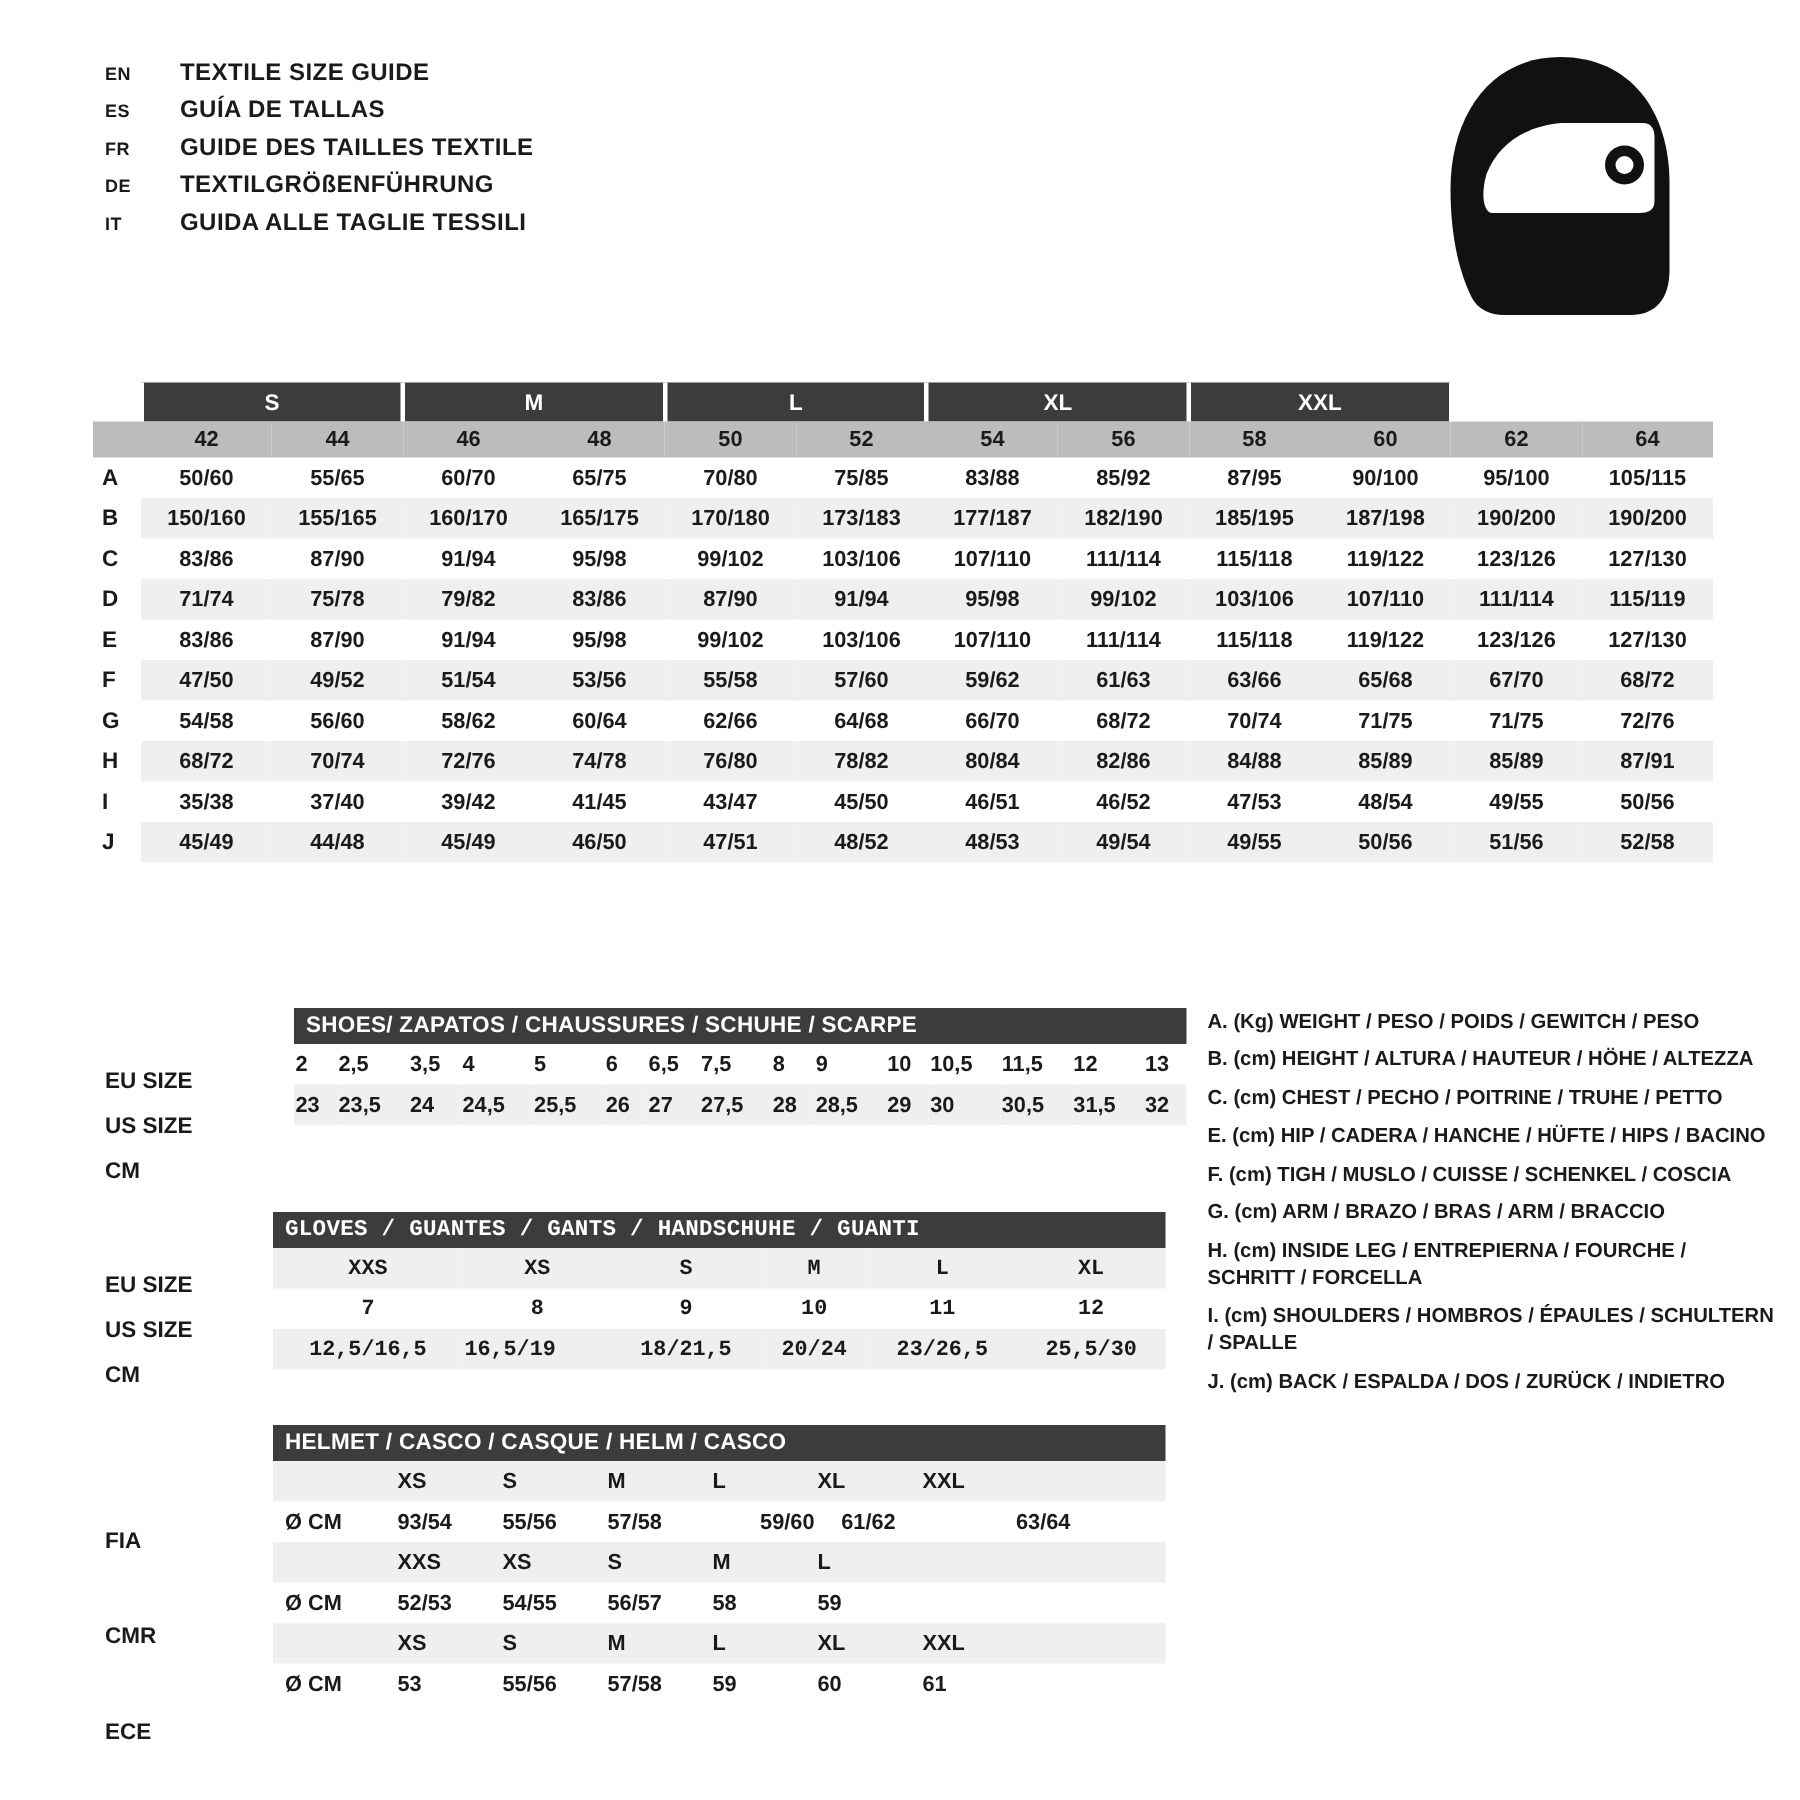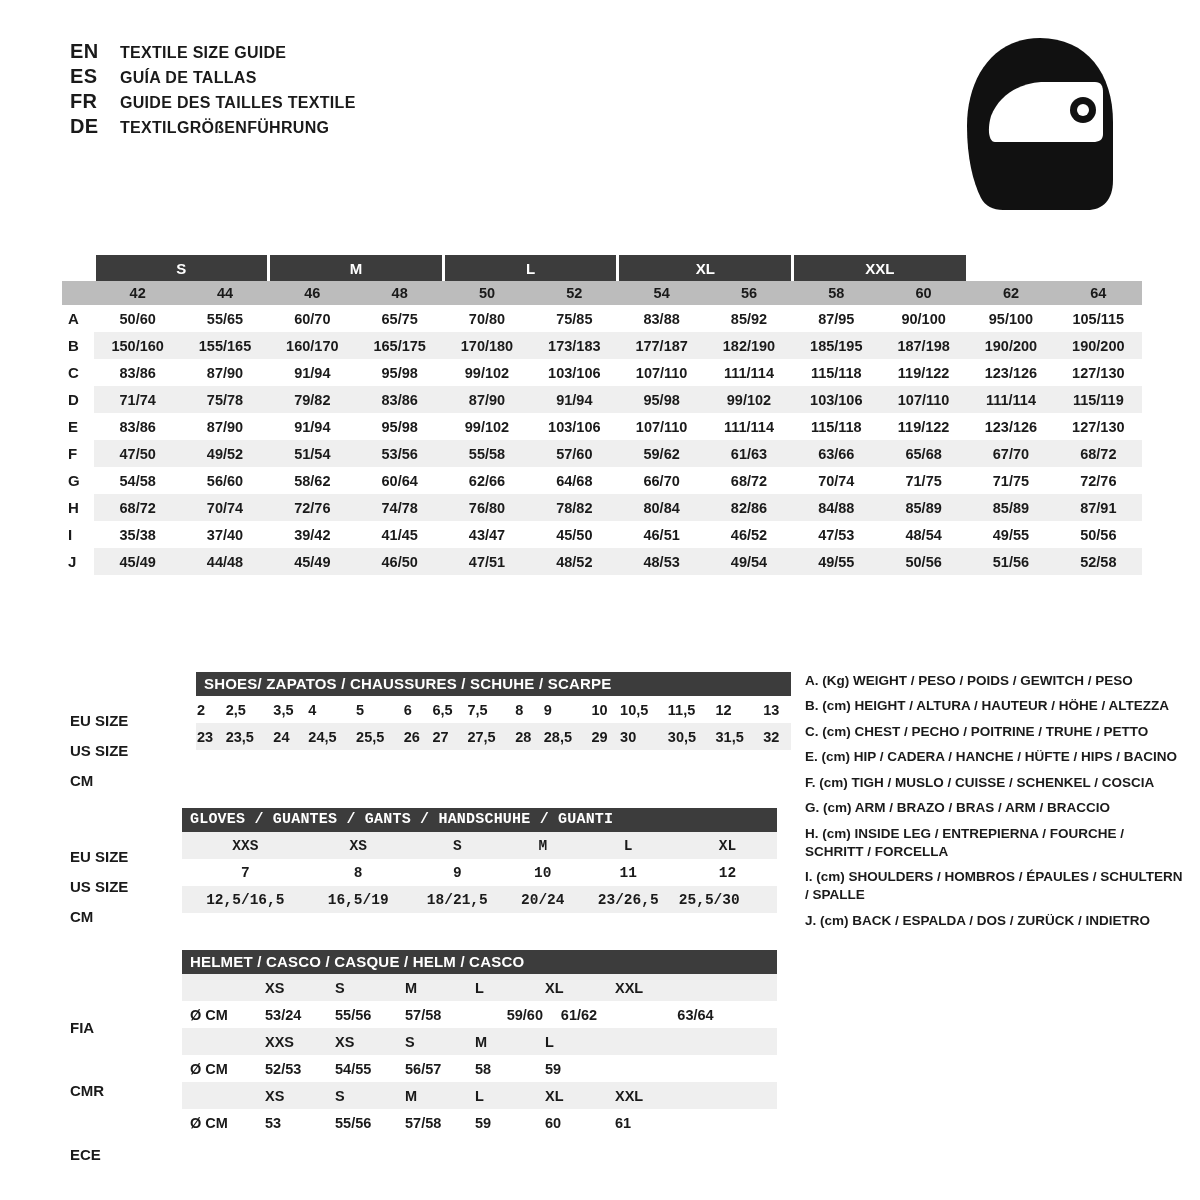--- a/index.html
+++ b/index.html
@@ -9,21 +9,21 @@
     font-family:"Liberation Sans", sans-serif;
     color:#1a1a1a;
     position:relative;
     overflow:hidden;
   }
   .page { position:absolute; inset:0; }
 
   
   .titles { position:absolute; left:70px; top:40px; }
   .title-row { display:flex; align-items:baseline; height:25px; }
-  .title-lang { width:50px; font-size:20px; font-weight:bold; letter-spacing:.3px; }
+  .title-lang { width:50px; font-size:12px; font-weight:bold; letter-spacing:.3px; }
   .title-text { font-size:16px; font-weight:bold; letter-spacing:.3px; }
 
   .helmet { position:absolute; right:75px; top:30px; width:170px; height:190px; }
 
   
   .main-table { position:absolute; left:62px; top:255px; width:1080px; border-collapse:collapse; }
   .main-table td, .main-table th { padding:0; }
   .main-table .hdr-size {
     height:26px; background:#3c3c3c; color:#ffffff;
     font-size:15px; font-weight:bold; text-align:center;
@@ -80,20 +80,24 @@
       <span class="title-text">GUÍA DE TALLAS</span>
     </div>
     <div class="title-row">
       <span class="title-lang">FR</span>
       <span class="title-text">GUIDE DES TAILLES TEXTILE</span>
     </div>
     <div class="title-row">
       <span class="title-lang">DE</span>
       <span class="title-text">TEXTILGRÖßENFÜHRUNG</span>
     </div>
+    <div class="title-row">
+      <span class="title-lang">IT</span>
+      <span class="title-text">GUIDA ALLE TAGLIE TESSILI</span>
+    </div>
   </div>
 
   <div class="helmet">
     <svg viewBox="0 0 170 190" width="170" height="190" aria-hidden="true">
       <path d="M85 8 C38 8 12 48 12 96 C12 128 18 152 26 168 C30 176 38 180 48 180 L132 180 C148 180 158 170 158 150 L158 92 C158 44 132 8 85 8 Z" fill="#111111"></path>
       <path d="M36 86 C44 66 62 54 86 52 L140 52 C146 52 148 56 148 62 L148 104 C148 110 144 112 138 112 L40 112 C34 112 32 100 36 86 Z" fill="#ffffff"></path>
       <circle cx="128" cy="80" r="13" fill="#111111"></circle>
       <circle cx="128" cy="80" r="6" fill="#ffffff"></circle>
     </svg>
   </div>
@@ -344,25 +348,25 @@
       <tr>
         <td style="text-align:center">7</td>
         <td style="text-align:center">8</td>
         <td style="text-align:center">9</td>
         <td style="text-align:center">10</td>
         <td style="text-align:center">11</td>
         <td style="text-align:center">12</td>
       </tr>
       <tr class="shade">
         <td style="text-align:center">12,5/16,5</td>
-        <td style="text-align:center">16,5/19</td>
+        <td style="">16,5/19</td>
         <td style="text-align:center">18/21,5</td>
         <td style="text-align:center">20/24</td>
         <td style="text-align:center">23/26,5</td>
-        <td style="text-align:left">25,5/30</td>
+        <td style="text-align:center">25,5/30</td>
       </tr>
     </tbody>
       </table>
   </div>
 
   <div class="outlabel" style="left:70px; top:1019px;">FIA</div>
   <div class="outlabel" style="left:70px; top:1082px;">CMR</div>
   <div class="outlabel" style="left:70px; top:1146px;">ECE</div>
 
   <div class="sub helmet-wrap">
@@ -374,21 +378,21 @@
         <td style="width:80px"></td>
         <td style="width:68px; text-align:left">XS</td>
         <td style="width:68px; text-align:left">S</td>
         <td style="width:68px; text-align:left">M</td>
         <td style="width:68px; text-align:left">L</td>
         <td style="width:68px; text-align:left">XL</td>
         <td style="text-align:left">XXL</td>
       </tr>
       <tr>
         <td style="padding-left:8px">Ø CM</td>
-        <td style="text-align:left">53/24</td>
+        <td style="text-align:left">93/54</td>
         <td style="text-align:left">55/56</td>
         <td style="text-align:left">57/58</td>
         <td style="text-align:right">59/60</td>
         <td style="text-align:center">61/62</td>
         <td style="text-align:center">63/64</td>
       </tr>
 
       <tr class="shade">
         <td></td>
         <td style="text-align:left">XXS</td>

